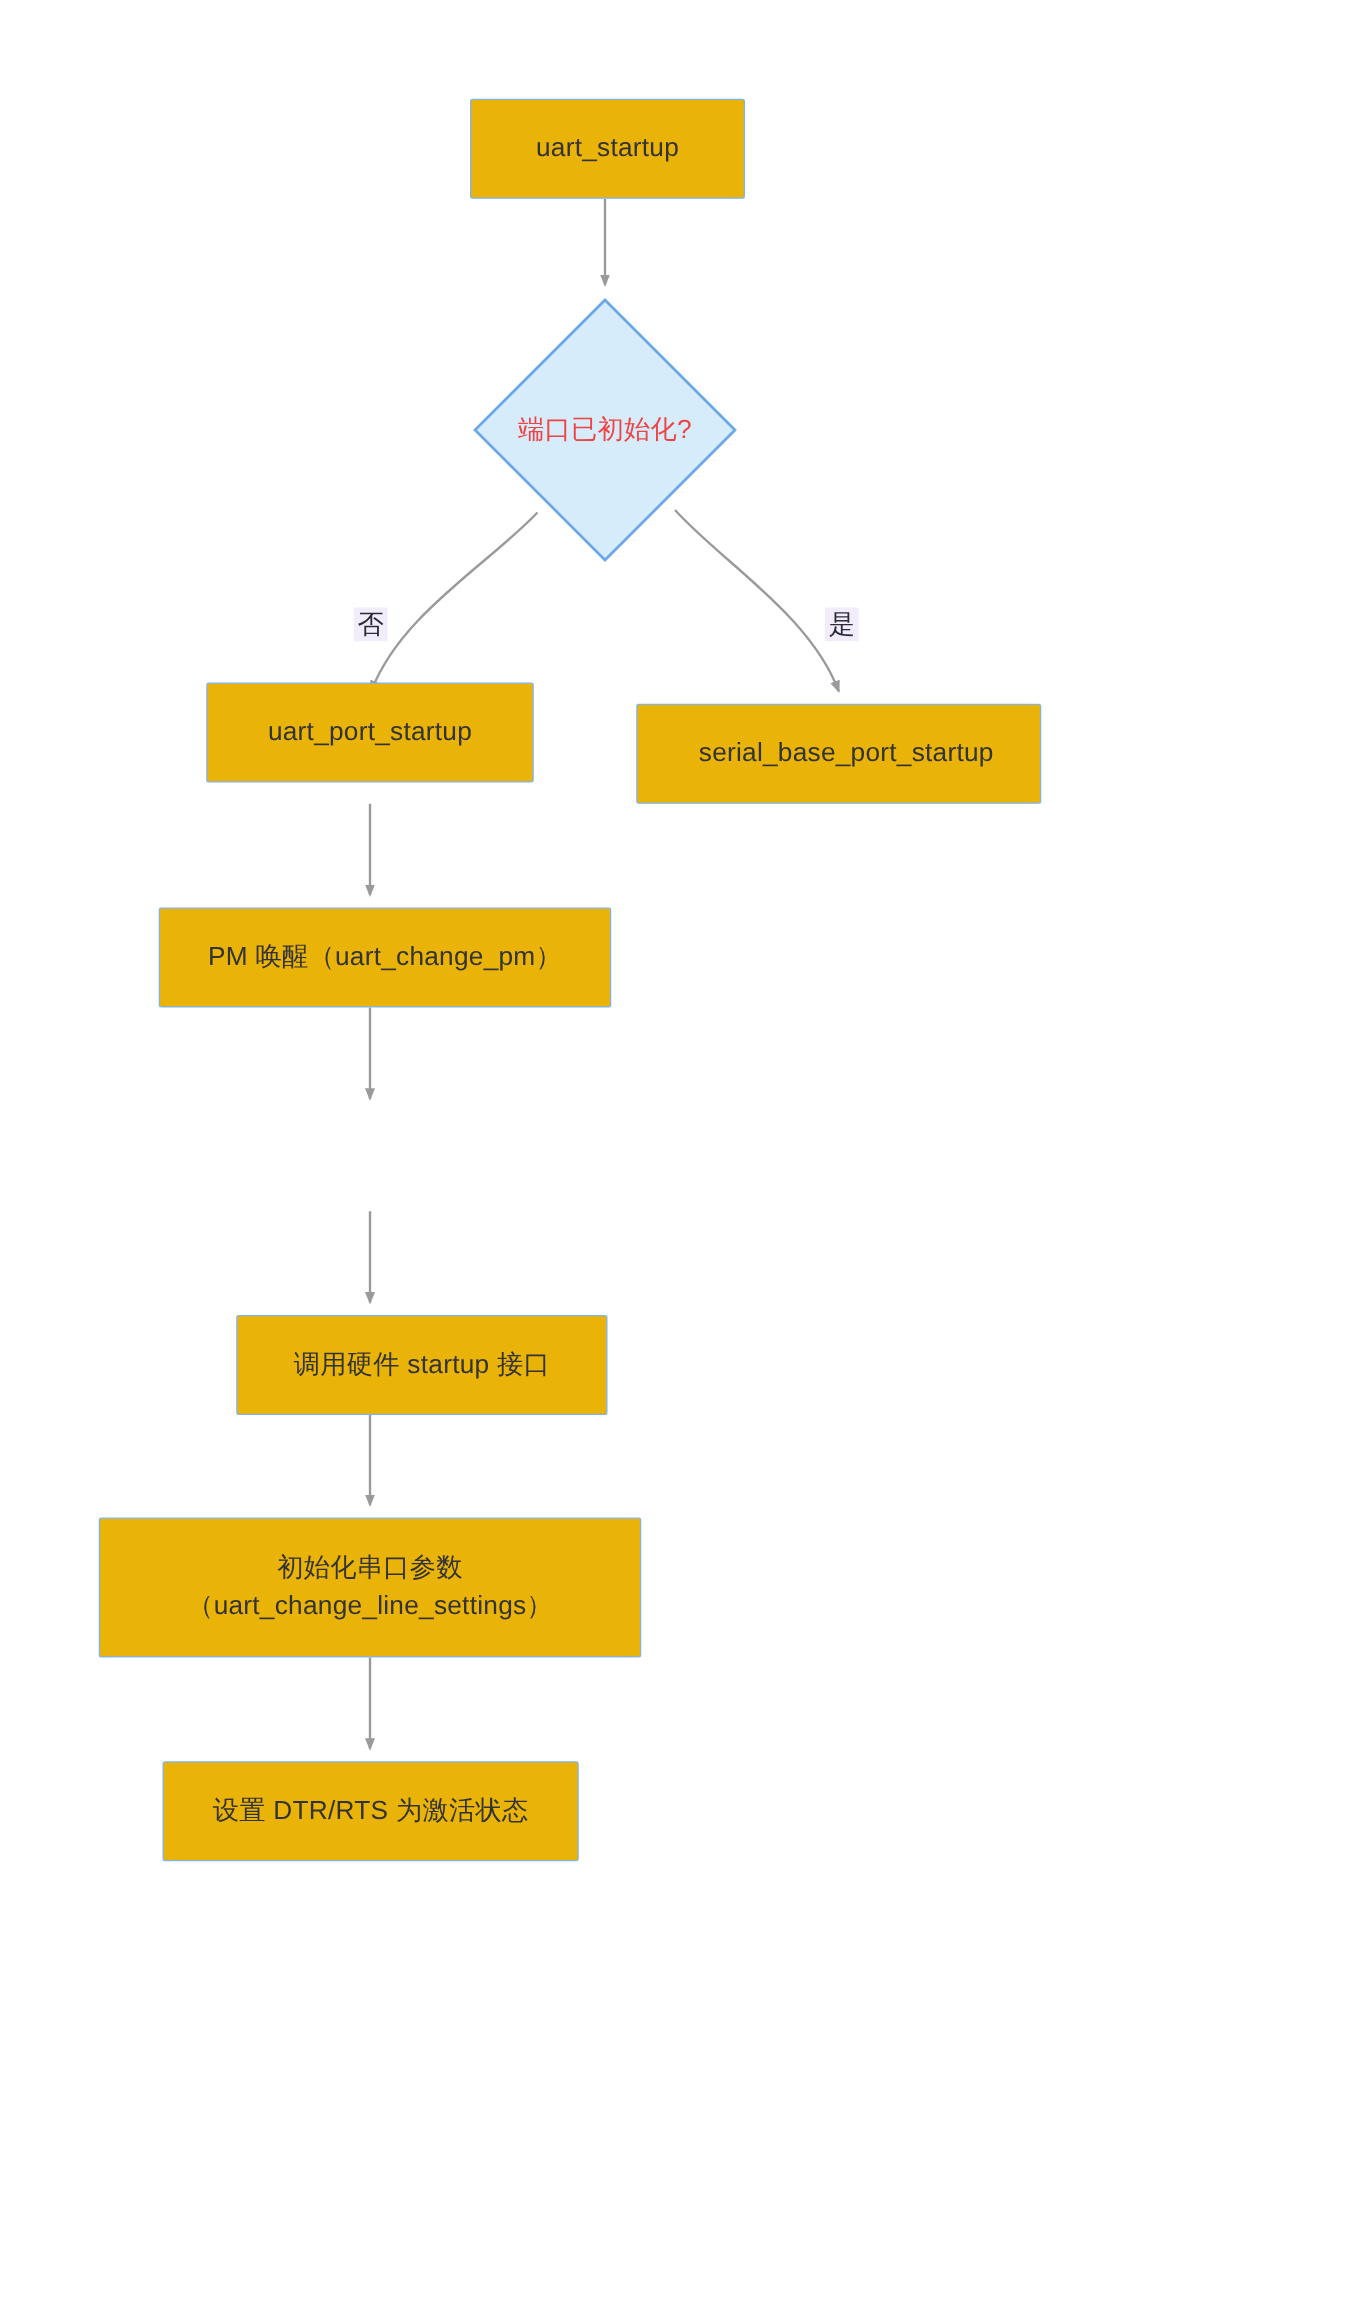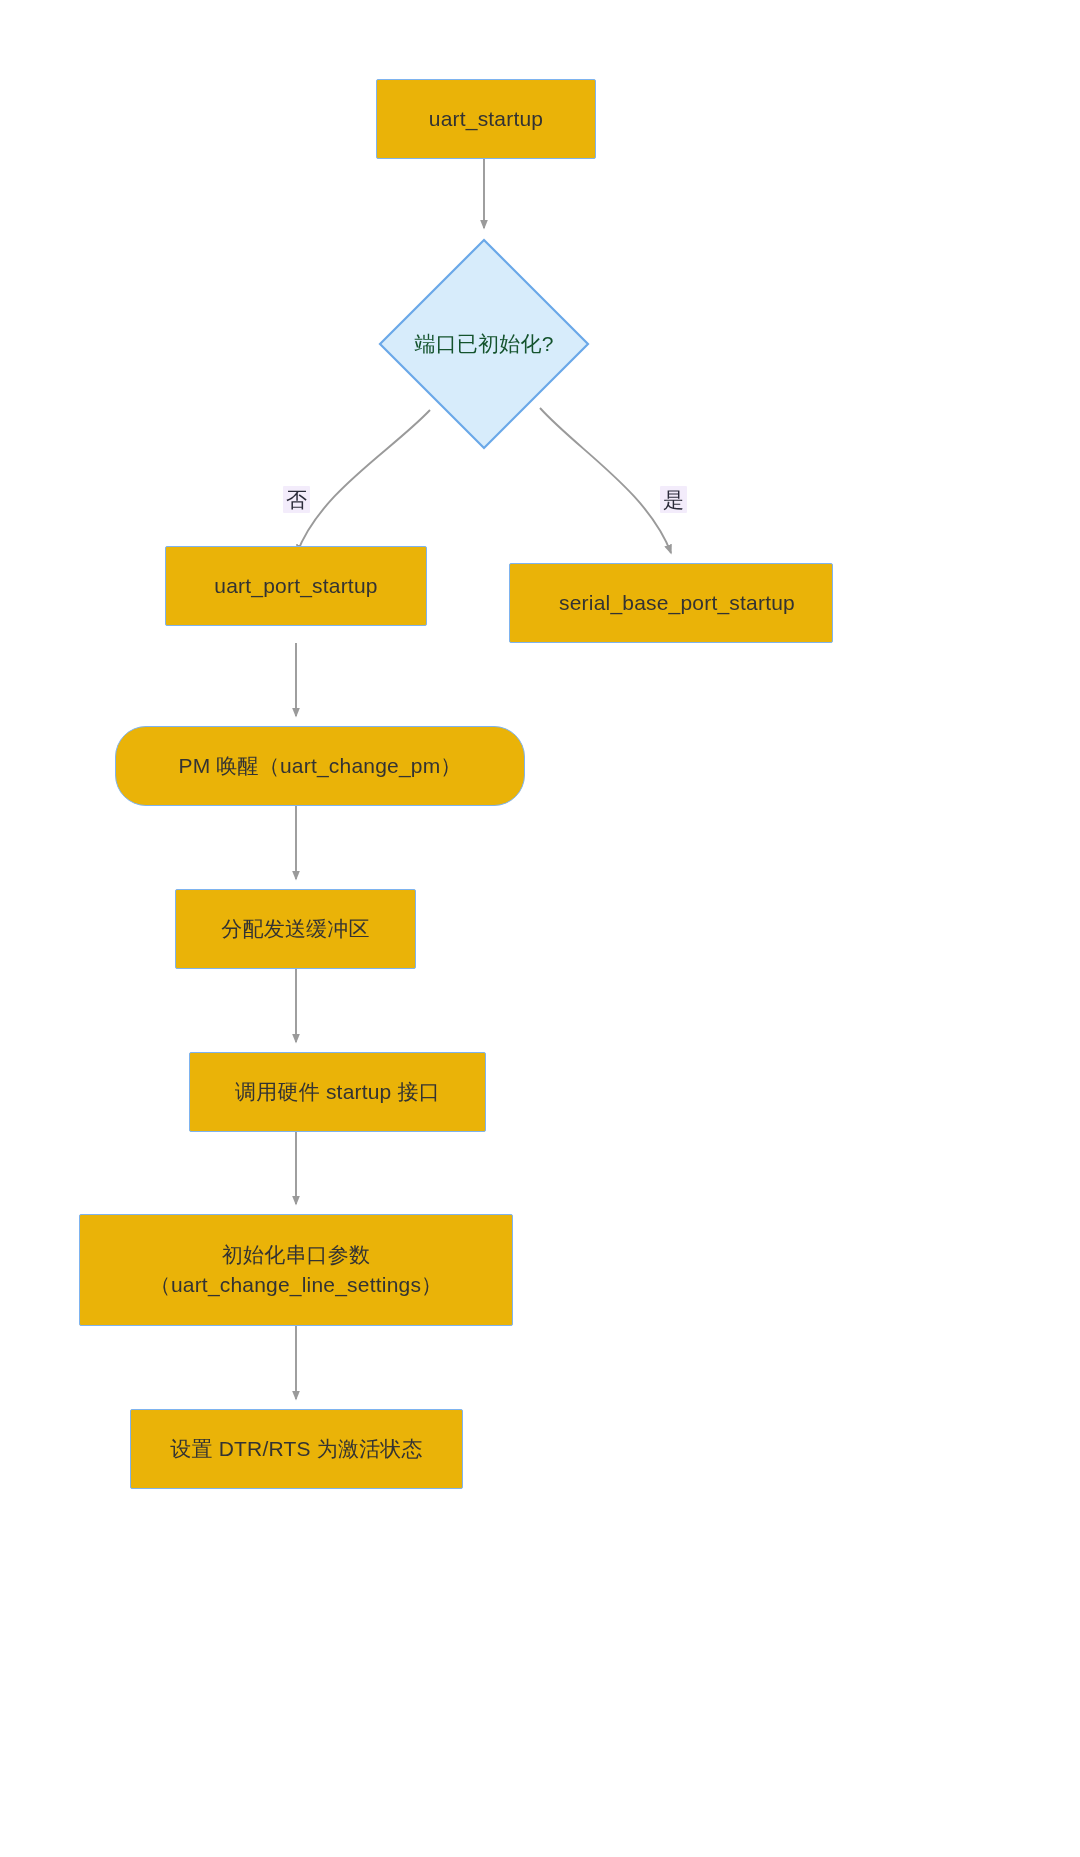--- a/index.html
+++ b/index.html
@@ -55,21 +55,21 @@
   .diamond-shape {
     position: absolute;
     left: 0;
     top: 0;
     width: 100%;
     height: 100%;
   }
   .node.decision .node-label {
     position: relative;
     z-index: 2;
-    color: #14532d;
+    color: #ef4444;
     font-size: 21px;
   }
   .edge-label {
     position: absolute;
     background: #f3ecfb;
     color: #2b2b3a;
     font-size: 21px;
     line-height: 1.2;
     padding: 1px 3px;
     border-radius: 1px;
@@ -117,27 +117,24 @@
   </div>
 
   <div class="node process" style="left:165px; top:546px; width:262px; height:80px;">
     <span class="node-label">uart_port_startup</span>
   </div>
 
   <div class="node process" style="left:509px; top:563px; width:324px; height:80px;padding-left:12px;">
     <span class="node-label">serial_base_port_startup</span>
   </div>
 
-  <div class="node process" style="left:115px; top:726px; width:410px; height:80px;border-radius:31px;">
+  <div class="node process" style="left:127px; top:726px; width:362px; height:80px;">
     <span class="node-label">PM 唤醒（uart_change_pm）</span>
   </div>
 
-  <div class="node process" style="left:175px; top:889px; width:241px; height:80px;">
-    <span class="node-label">分配发送缓冲区</span>
-  </div>
 
   <div class="node process" style="left:147px; top:1052px; width:297px; height:80px;margin-left:42px;">
     <span class="node-label">调用硬件 startup 接口</span>
   </div>
 
   <div class="node process" style="left:79px; top:1214px; width:434px; height:112px;justify-content:center;">
     <span class="node-label">初始化串口参数
 （uart_change_line_settings）</span>
   </div>
 

